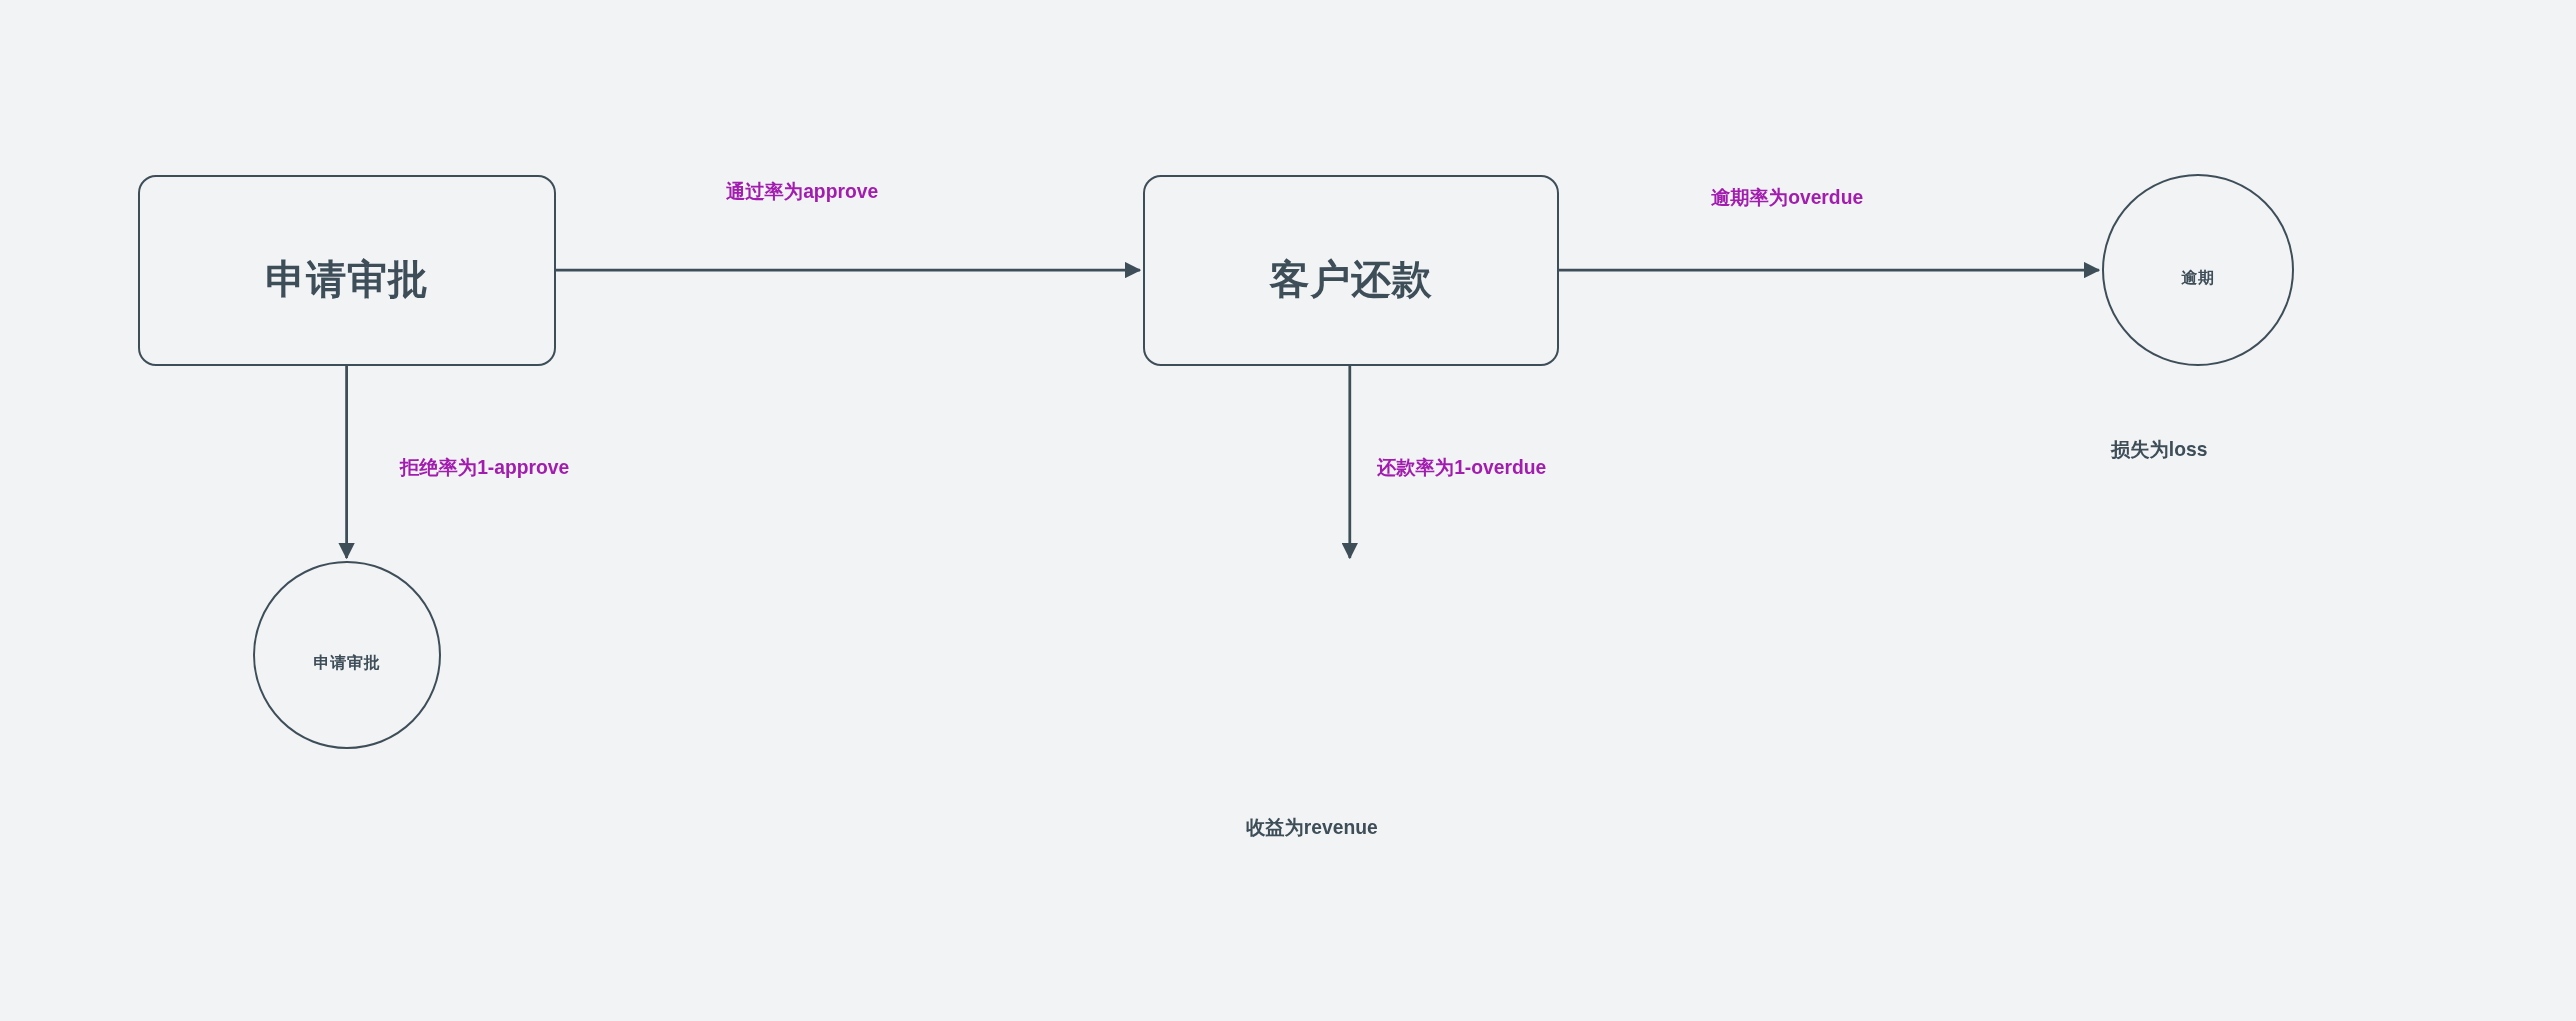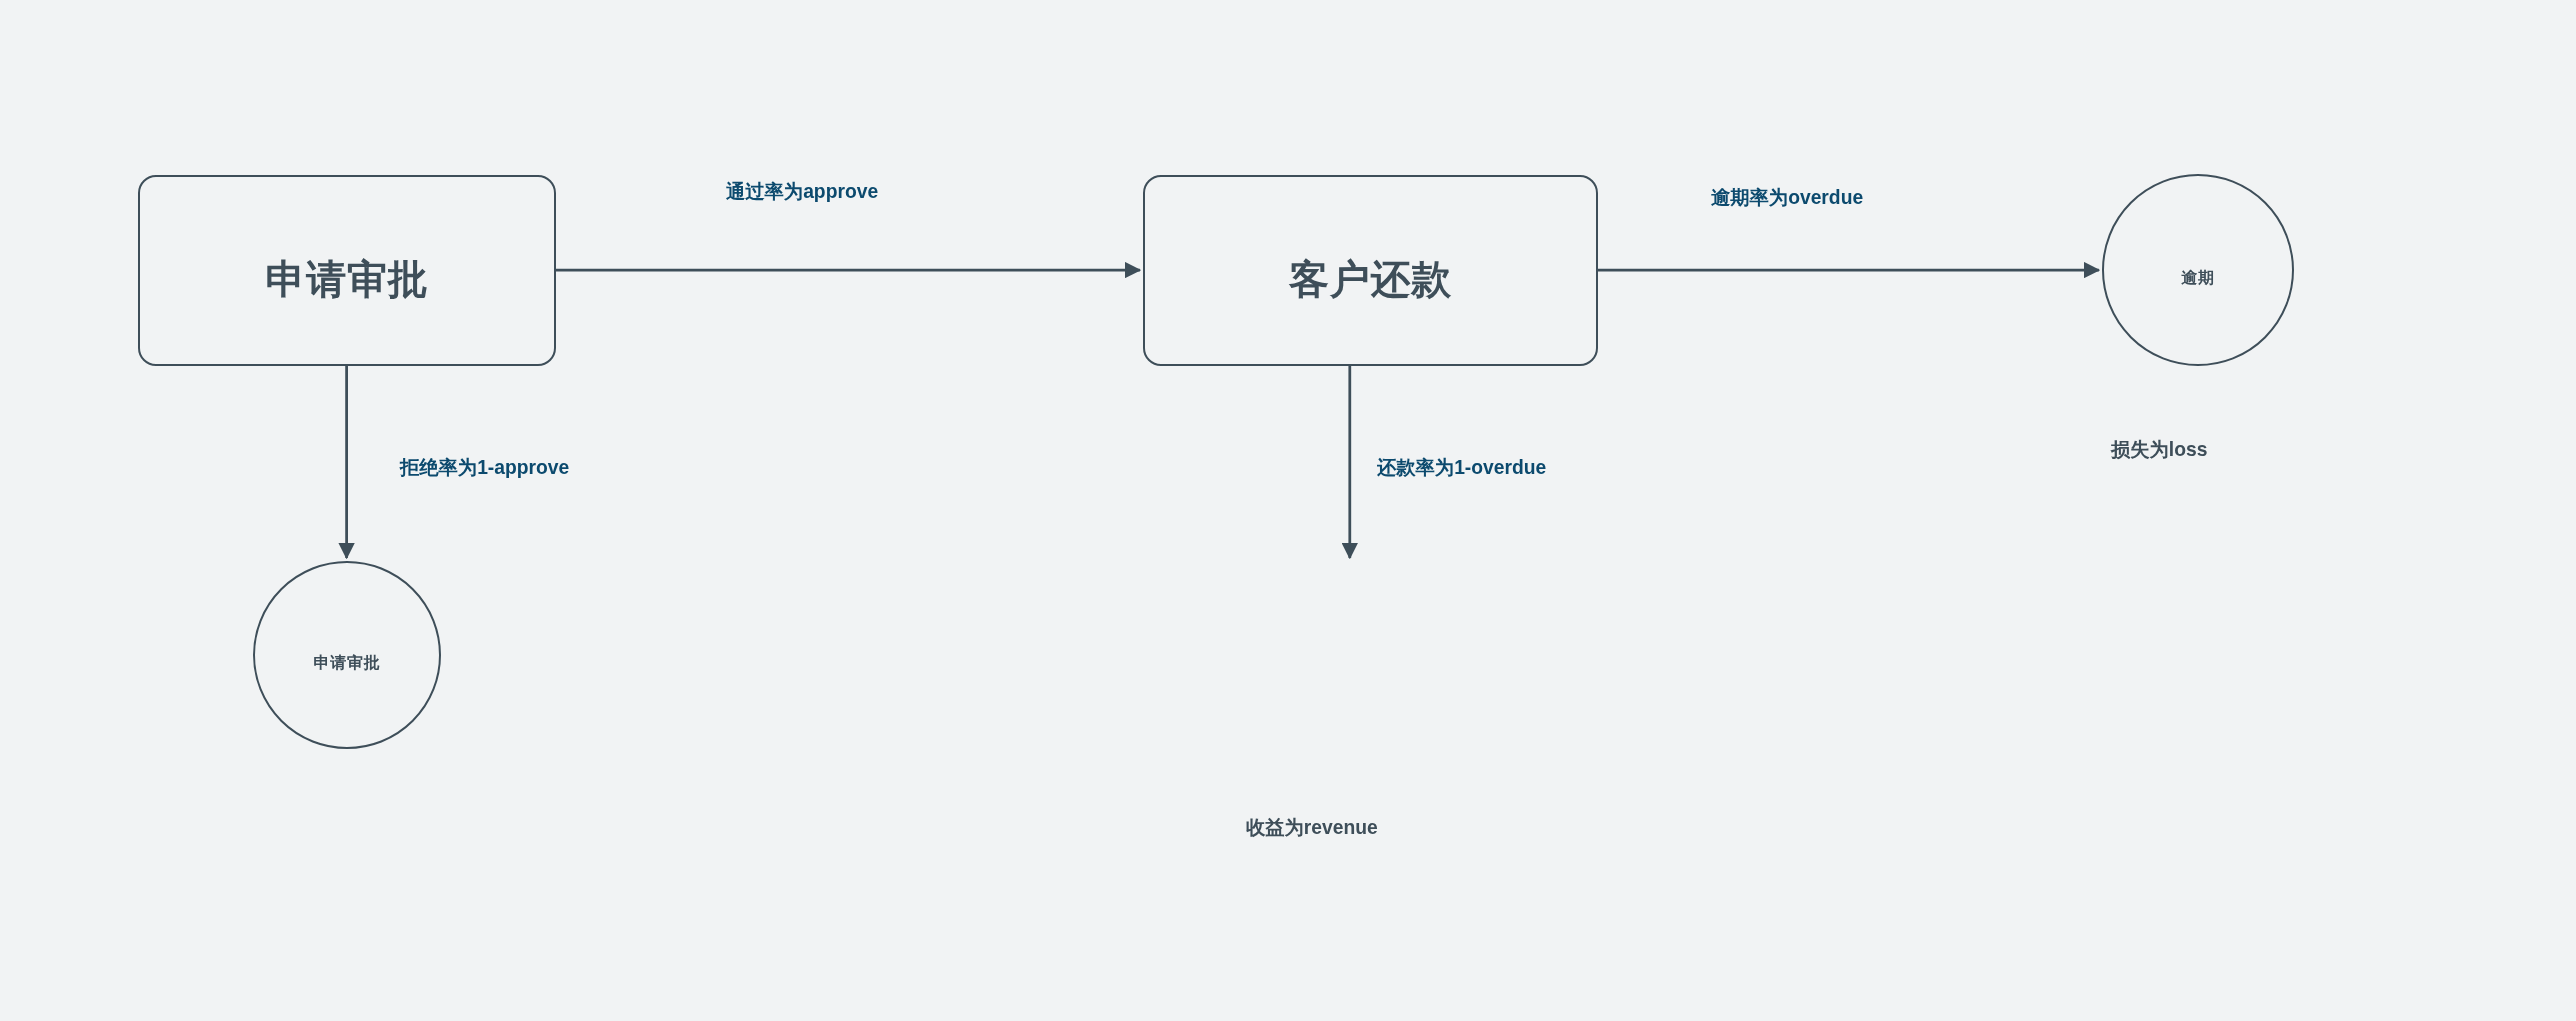--- a/index.html
+++ b/index.html
@@ -52,21 +52,21 @@
   .box .node-label {
     font-size: 40px;
   }
   .circle .node-label {
     font-size: 16px;
   }
   .edge-label {
     position: absolute;
     font-size: 19.3px;
     font-weight: bold;
-    color: #0c4a6e;
+    color: #a21caf;
     white-space: nowrap;
     line-height: 1;
   }
   .caption {
     position: absolute;
     font-size: 19.3px;
     font-weight: bold;
     color: #3e4e59;
     white-space: nowrap;
     line-height: 1;
@@ -91,21 +91,21 @@
 
     <line x1="502" y1="530" x2="502" y2="808" stroke="#3e4e59" stroke-width="4" marker-end="url(#arrow)"></line>
 
     <line x1="1955" y1="530" x2="1955" y2="808" stroke="#3e4e59" stroke-width="4" marker-end="url(#arrow)"></line>
   </svg>
 
   <div class="node box" style="left:138px; top:175px; width:418px; height:191px;">
     <span class="node-label">申请审批</span>
   </div>
 
-  <div class="node box" style="left:1143px; top:175px; width:455px; height:191px;">
+  <div class="node box" style="left:1143px; top:175px; width:416px; height:191px;">
     <span class="node-label">客户还款</span>
   </div>
 
   <div class="node circle" style="left:2102px; top:174px; width:192px; height:192px;">
     <span class="node-label">逾期</span>
   </div>
 
   <div class="node circle" style="left:253px; top:561px; width:188px; height:188px;">
     <span class="node-label">申请审批</span>
   </div>

